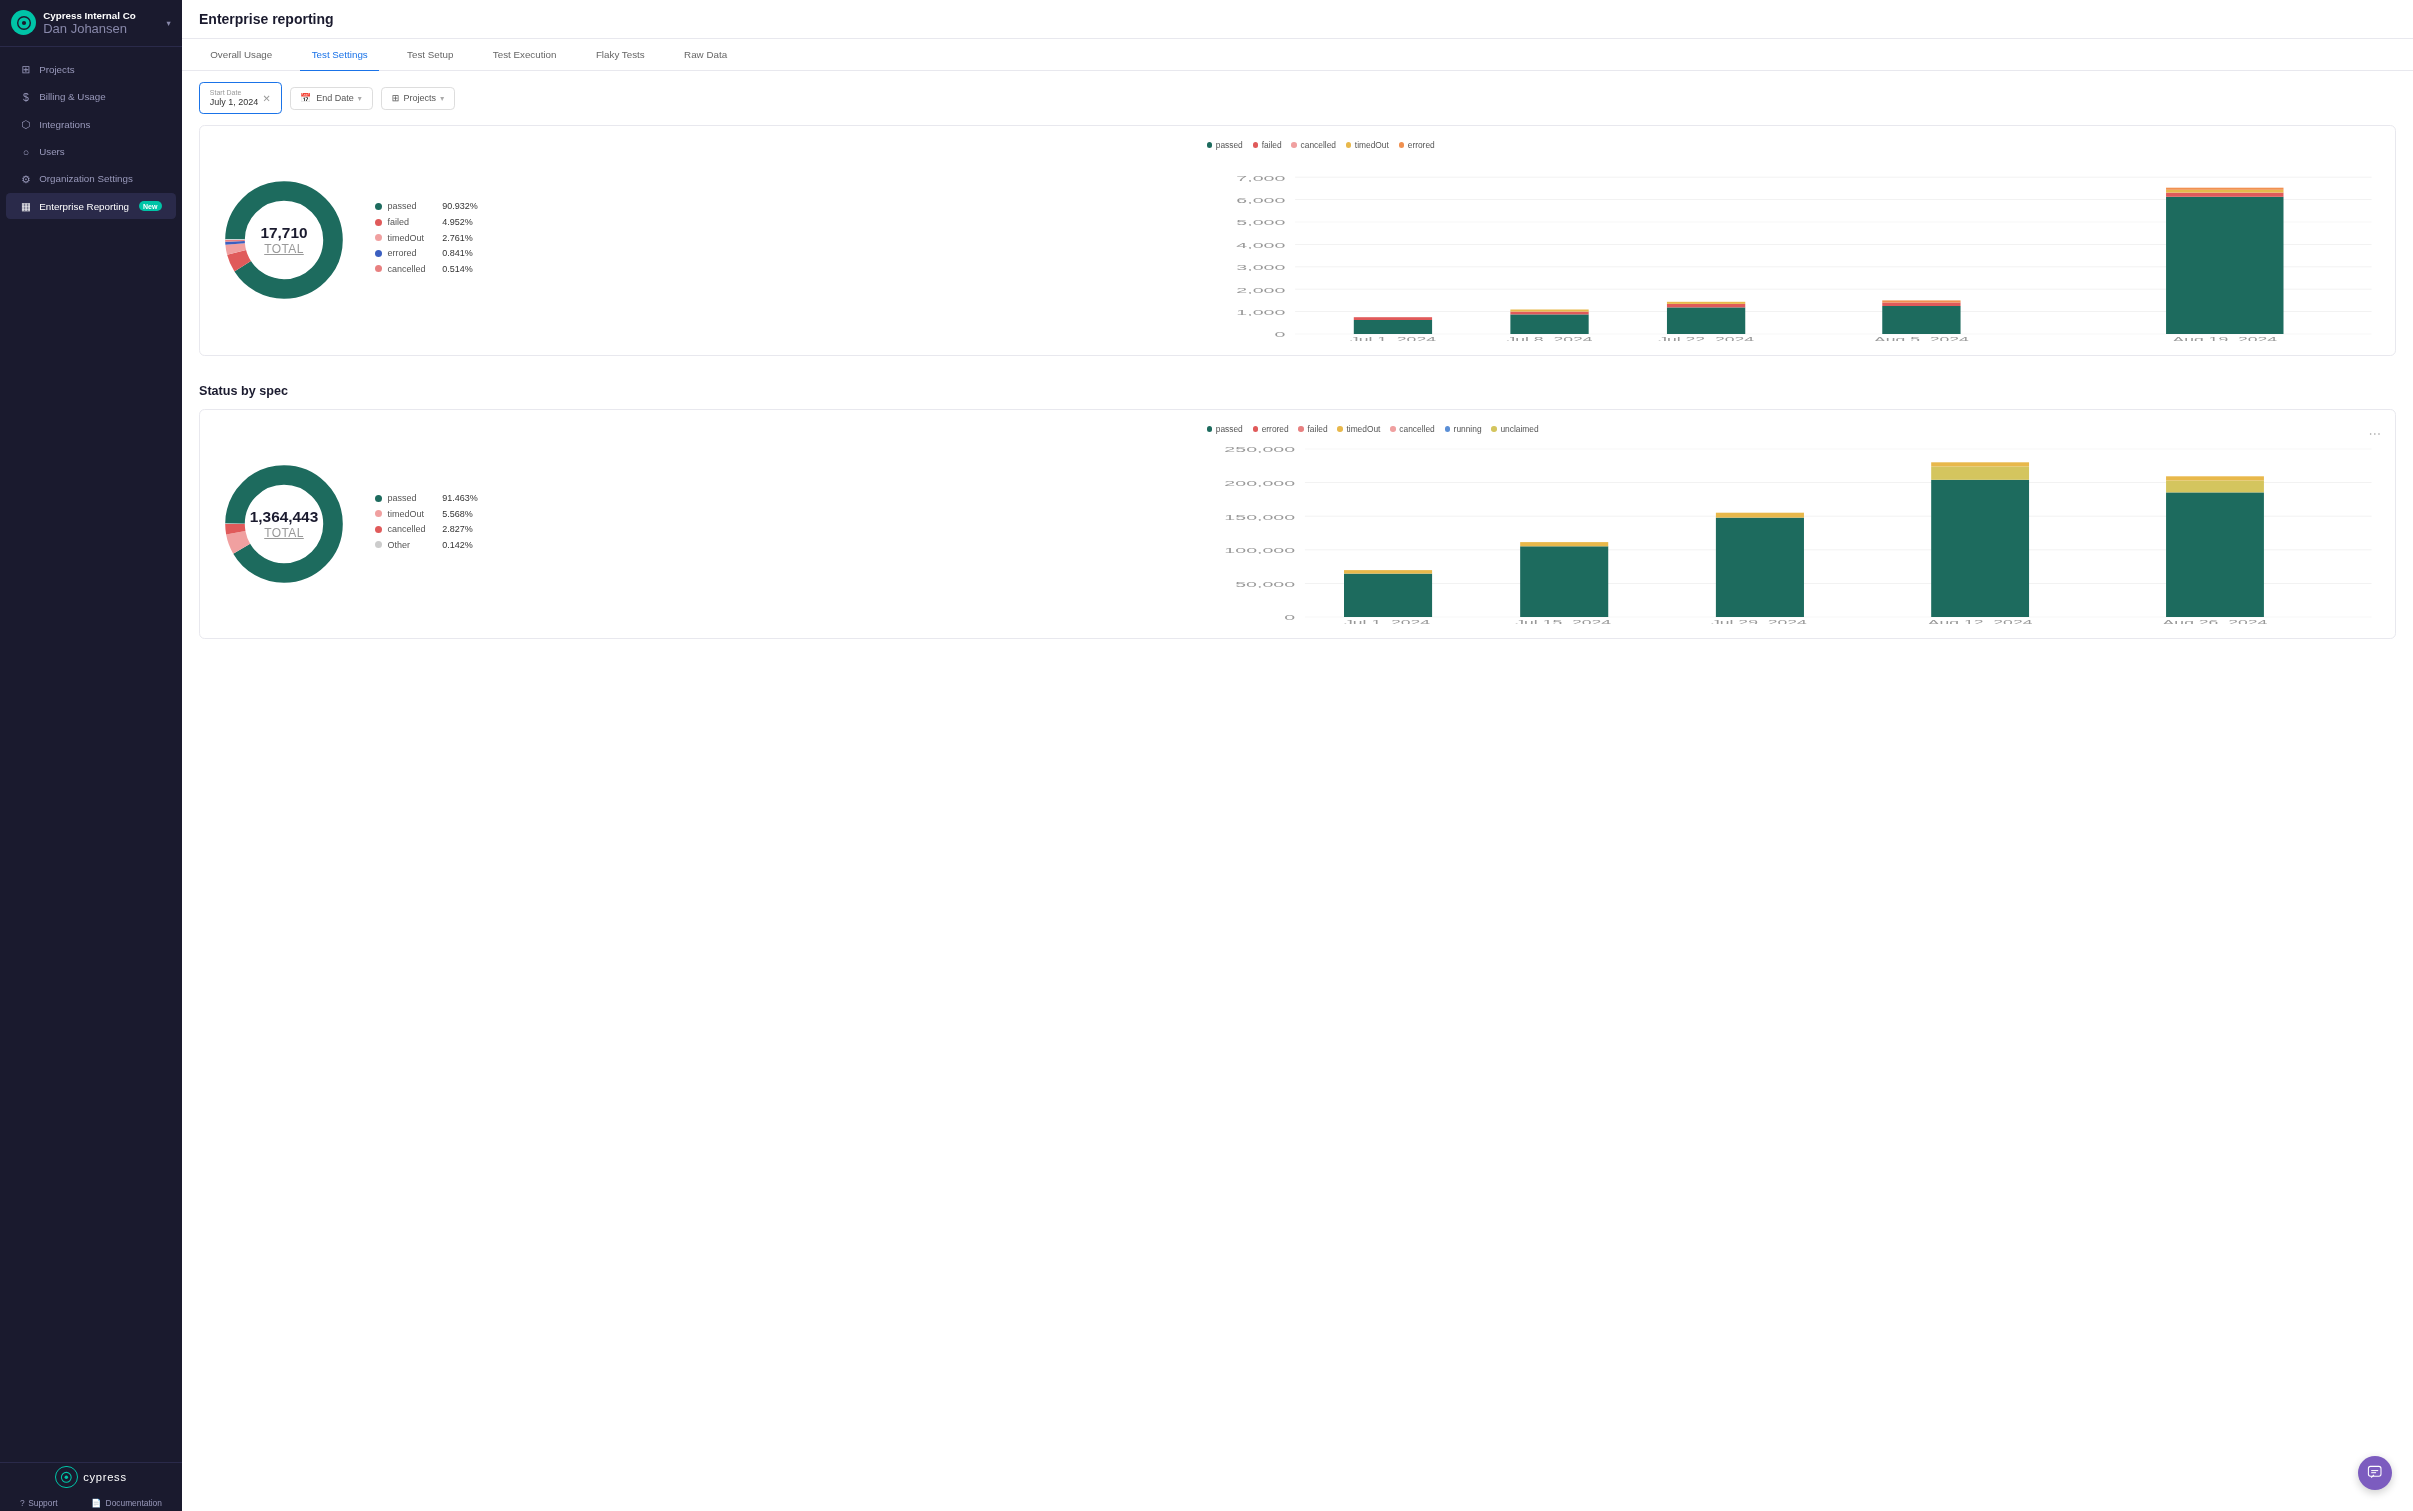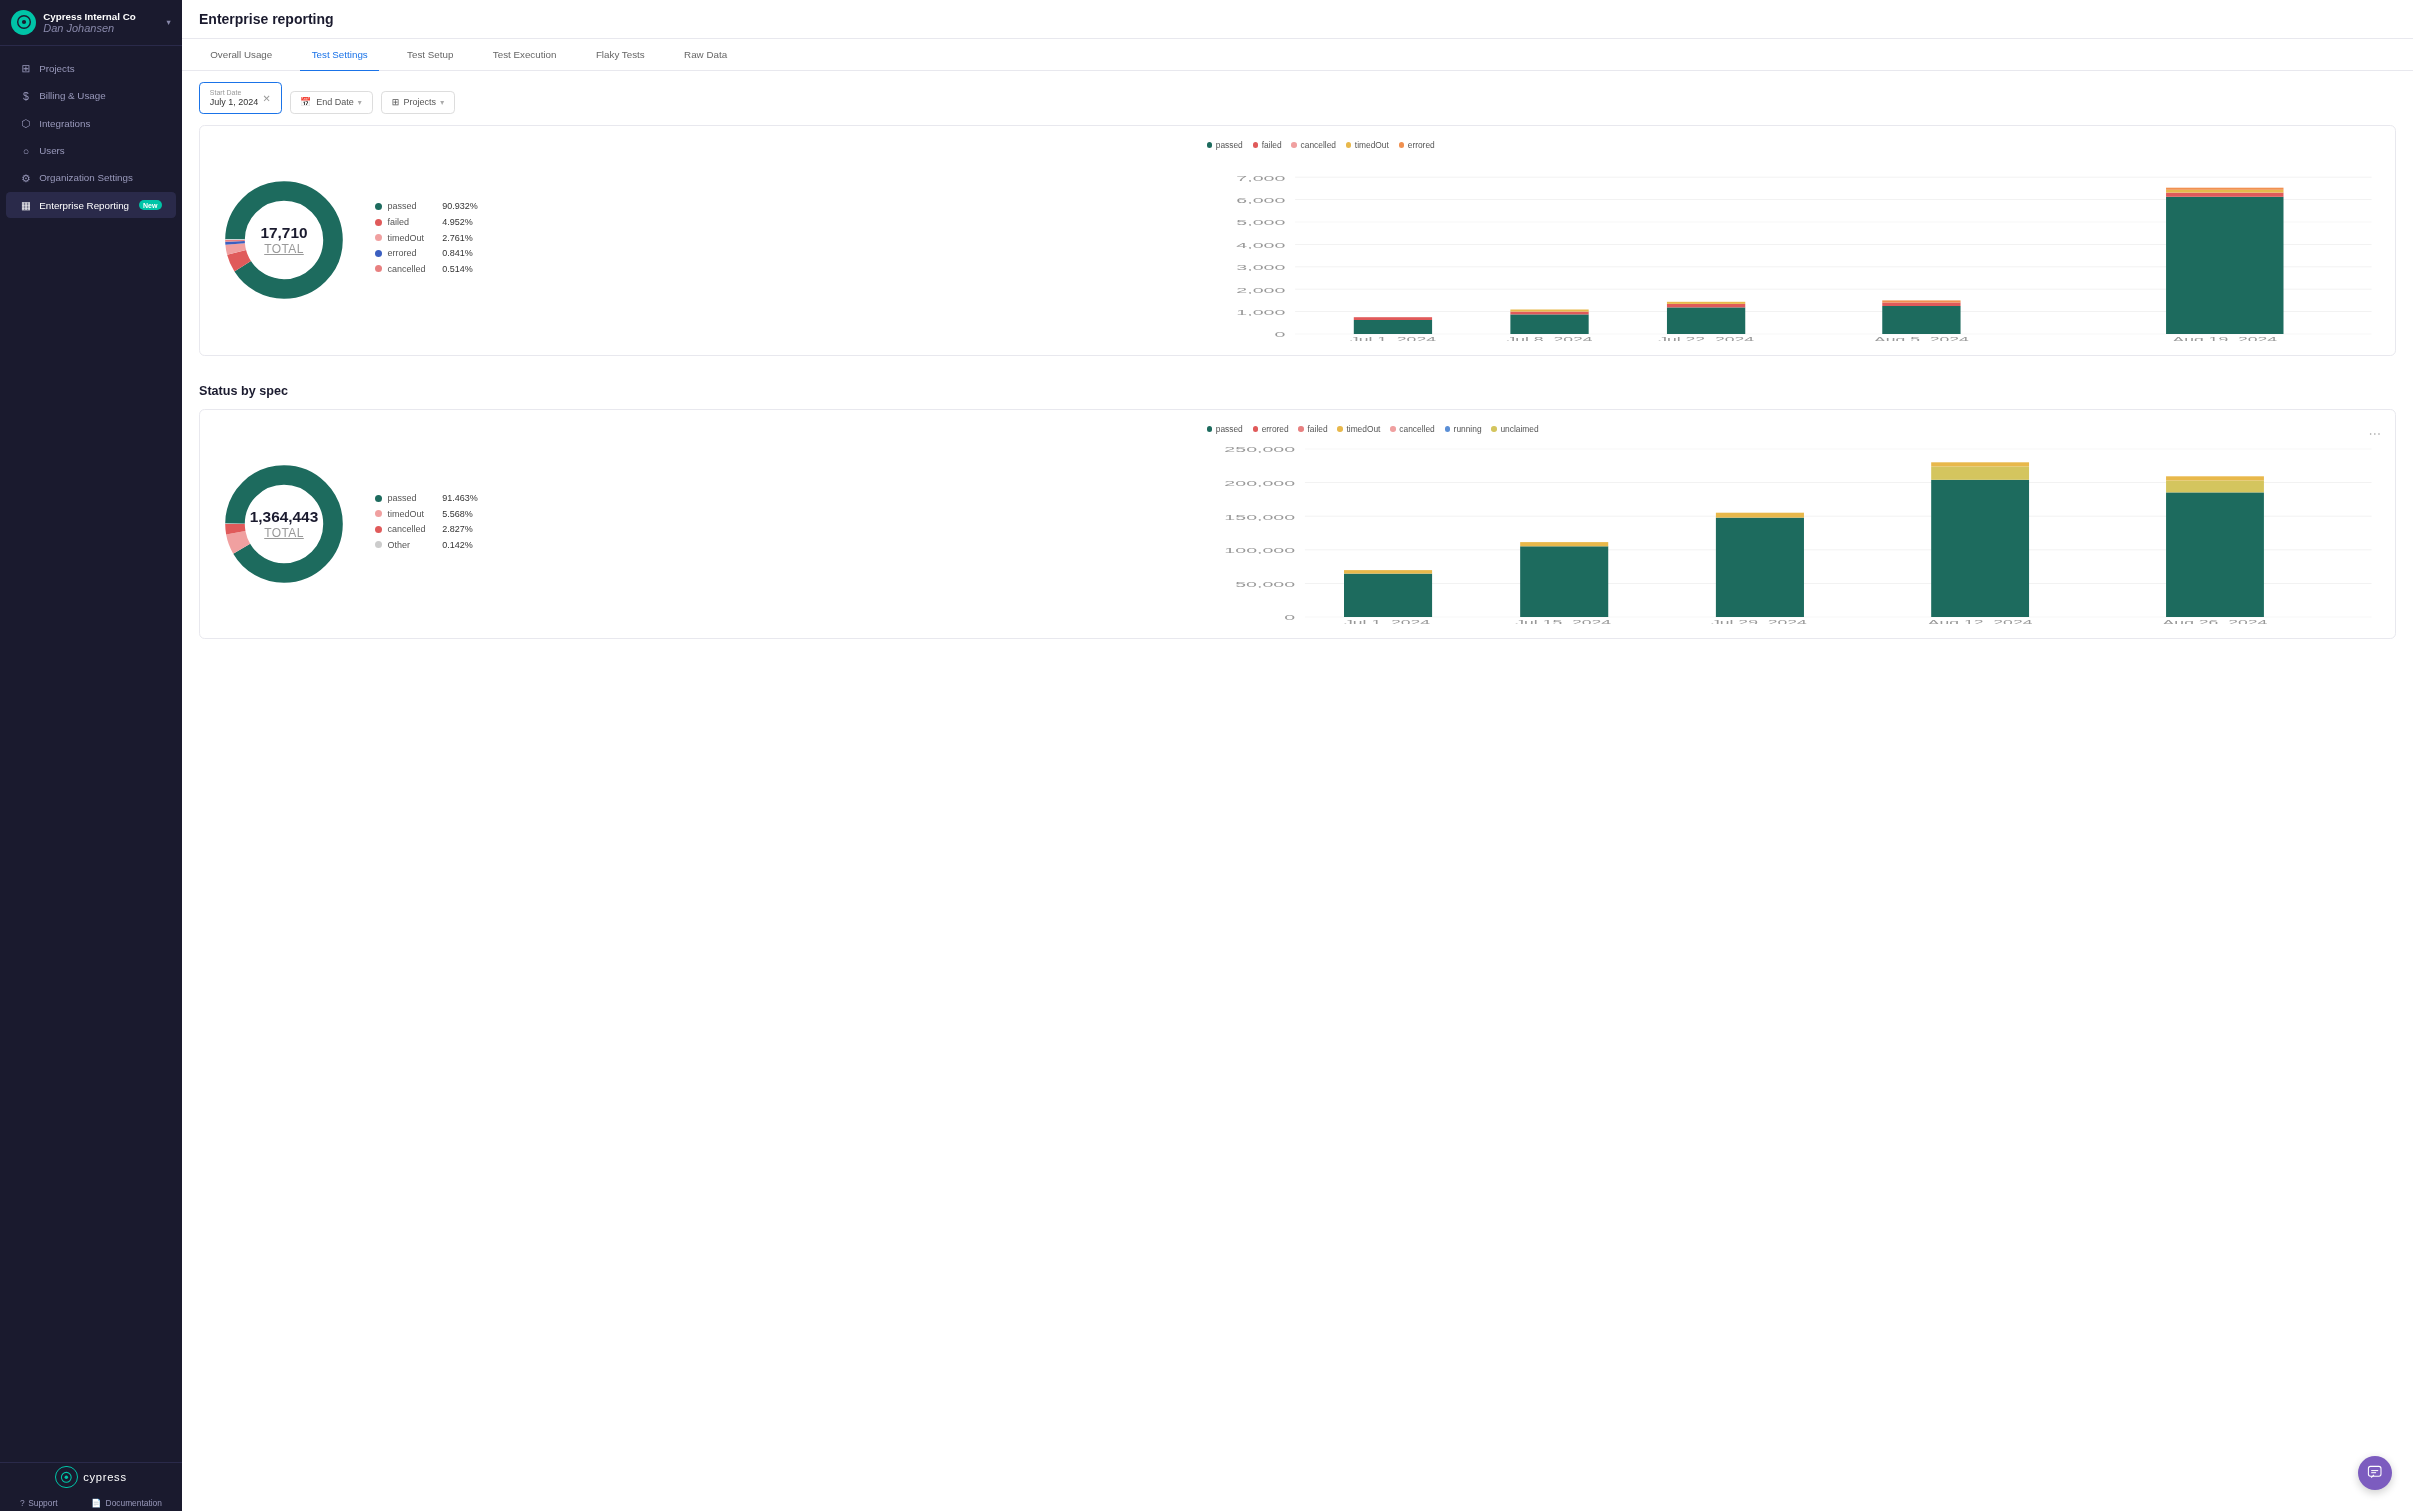--- a/index.html
+++ b/index.html
@@ -26,21 +26,21 @@
     .sidebar-logo {
       width: 25px; height: 25px;
       background: #00c4a7;
       border-radius: 50%;
       display: flex; align-items: center; justify-content: center;
       font-weight: bold; color: #1a1a2e; font-size: 9.8px;
       margin-right: 7px; flex-shrink: 0;
     }
     .sidebar-org-info { flex: 1; }
     .sidebar-org-name { color: #fff; font-size: 9.8px; font-weight: 600; }
-    .sidebar-org-user { color: #8888aa; font-size: 11px; font-style: italic; }
+    .sidebar-org-user { color: #8888aa; font-size: 13px; }
     .sidebar-chevron { color: #8888aa; font-size: 8.4px; }
 
     .sidebar-nav { padding: 8.4px 0; flex: 1; }
     .nav-item {
       display: flex;
       align-items: center;
       padding: 7px 14px;
       font-size: 9.8px;
       color: #9999bb;
       cursor: pointer;
@@ -116,21 +116,21 @@
       color: #666;
       cursor: pointer;
       border-bottom: 1.4px solid transparent;
       margin-bottom: -0.7px;
     }
     .tab.active { color: #1a73e8; border-bottom-color: #1a73e8; font-weight: 500; }
 
     
     .filters-bar {
       display: flex;
-      align-items: flex-end;
+      align-items: center;
       padding: 11.2px 17px;
       gap: 8.4px;
     }
     .filter-btn {
       display: flex; align-items: center; gap: 4.2px;
       border: 0.7px solid #1a73e8;
       border-radius: 4.2px;
       padding: 5.6px 9.8px;
       font-size: 9px;
       color: #1a73e8;

